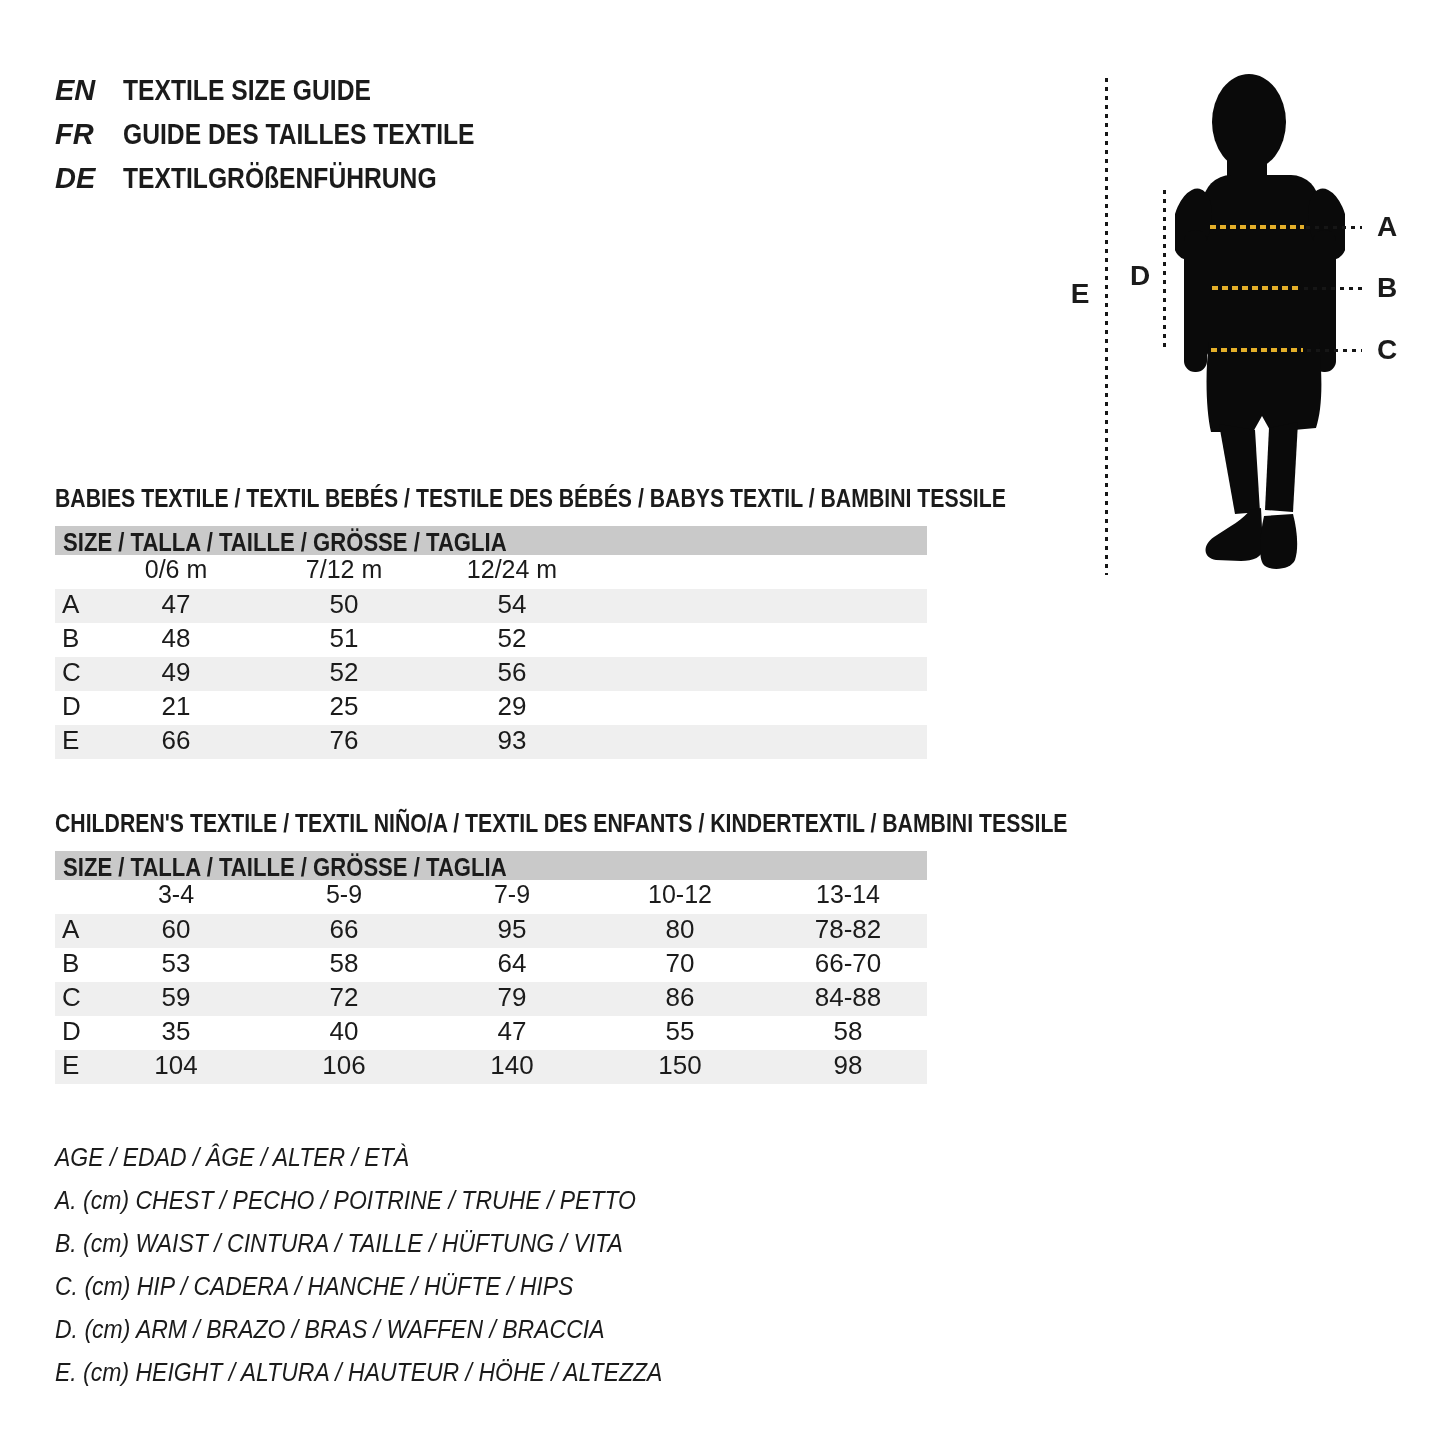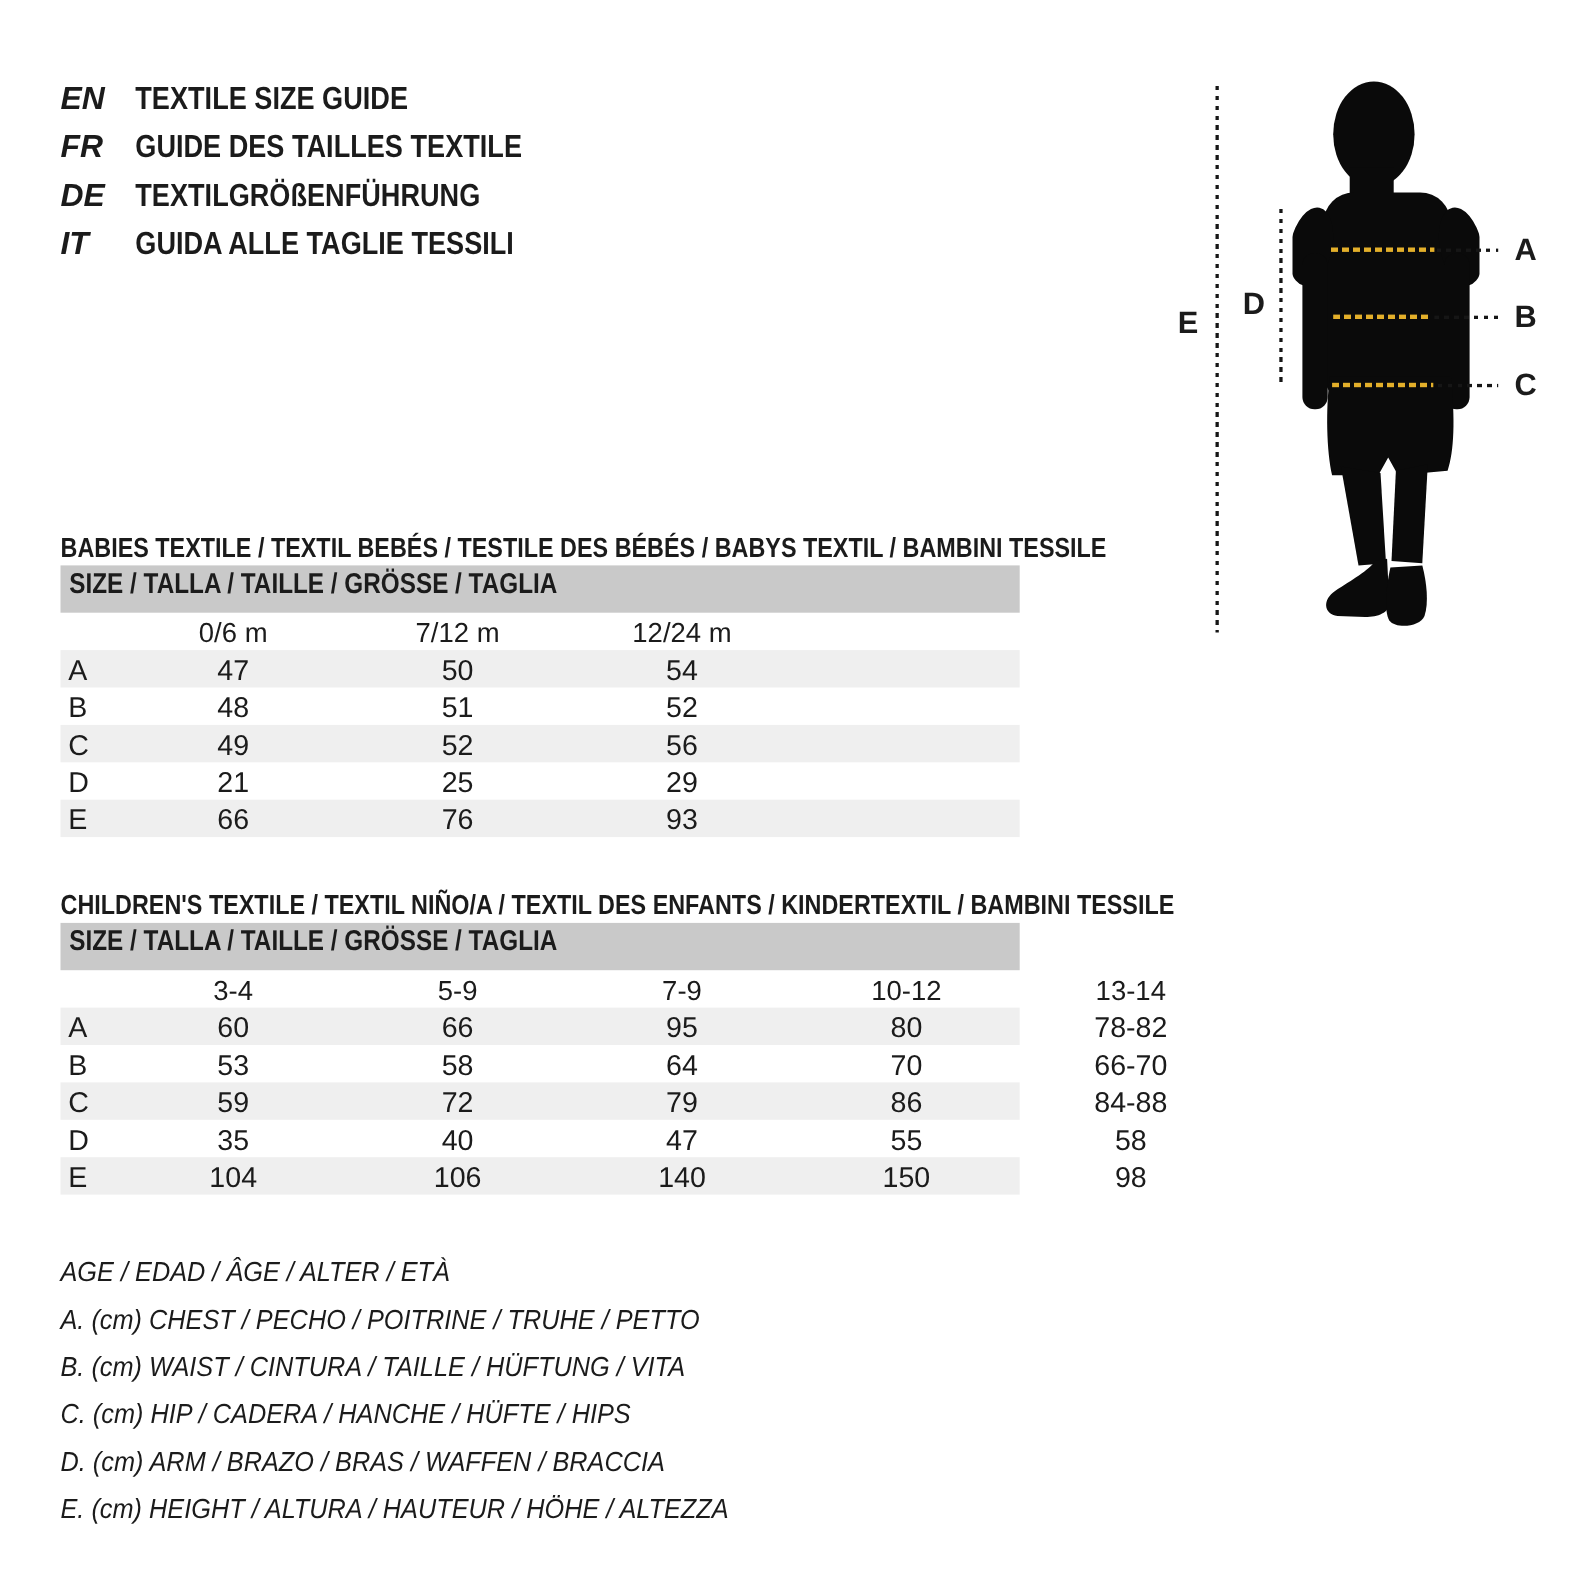--- a/index.html
+++ b/index.html
@@ -21,23 +21,23 @@
   .vline.e{left:1105px;top:78px;height:497px;}
   .vline.d{left:1163px;top:190px;height:158px;}
   .hline{position:absolute;z-index:3;}
   .hline.yellow{height:4px;background:repeating-linear-gradient(90deg,#e3af2a 0 6px,transparent 6px 10px);}
   .hline.black{height:3px;background:repeating-linear-gradient(90deg,#161616 0 4px,transparent 4px 9px);}
   .mlabel{position:absolute;z-index:3;font-size:28px;font-weight:bold;width:30px;text-align:center;line-height:28px;}
 
   
   .tbl{position:absolute;left:55px;width:872px;}
   .tbl h2{margin:0;font-size:25px;font-weight:bold;line-height:30px;height:30px;}
-  .size-bar{margin-top:1px;height:43px;background:#c9c9c9;line-height:33px;padding-left:8px;
+  .size-bar{margin-top:13px;height:29px;background:#c9c9c9;line-height:33px;padding-left:8px;
     font-size:26px;font-weight:bold;}
-  .cols,.trow{display:flex;align-items:flex-end;height:34px;gap:36px;}
+  .cols,.trow{display:flex;align-items:flex-start;height:34px;}
   .cols{font-size:25px;}
   .rlabel{flex:0 0 37px;width:37px;padding-left:7px;box-sizing:border-box;font-size:26px;}
   .cell{flex:0 0 168px;width:168px;text-align:center;}
   .trow{font-size:26px;}
   .trow.stripe{background:#efefef;}
 
   
   .legend{position:absolute;left:55px;top:1136px;font-style:italic;}
   .legend-line{height:43px;line-height:43px;font-size:25px;transform:scaleX(0.92);transform-origin:0 50%;white-space:nowrap;}
 </style>
@@ -51,24 +51,20 @@
       <span class="lang-code">EN</span>
       <span class="cond">TEXTILE SIZE GUIDE</span>
     </div>
     <div class="lang-row">
       <span class="lang-code">FR</span>
       <span class="cond">GUIDE DES TAILLES TEXTILE</span>
     </div>
     <div class="lang-row">
       <span class="lang-code">DE</span>
       <span class="cond">TEXTILGRÖßENFÜHRUNG</span>
-    </div>
-    <div class="lang-row">
-      <span class="lang-code">IT</span>
-      <span class="cond">GUIDA ALLE TAGLIE TESSILI</span>
     </div>
   </header>
 
   <svg class="fig-svg" width="170" height="500" viewBox="0 0 170 500" aria-hidden="true">
     <g fill="#0a0a0a">
 
       <ellipse cx="74" cy="50" rx="37" ry="48"></ellipse>
 
       <rect x="52" y="80" width="40" height="38"></rect>
 

